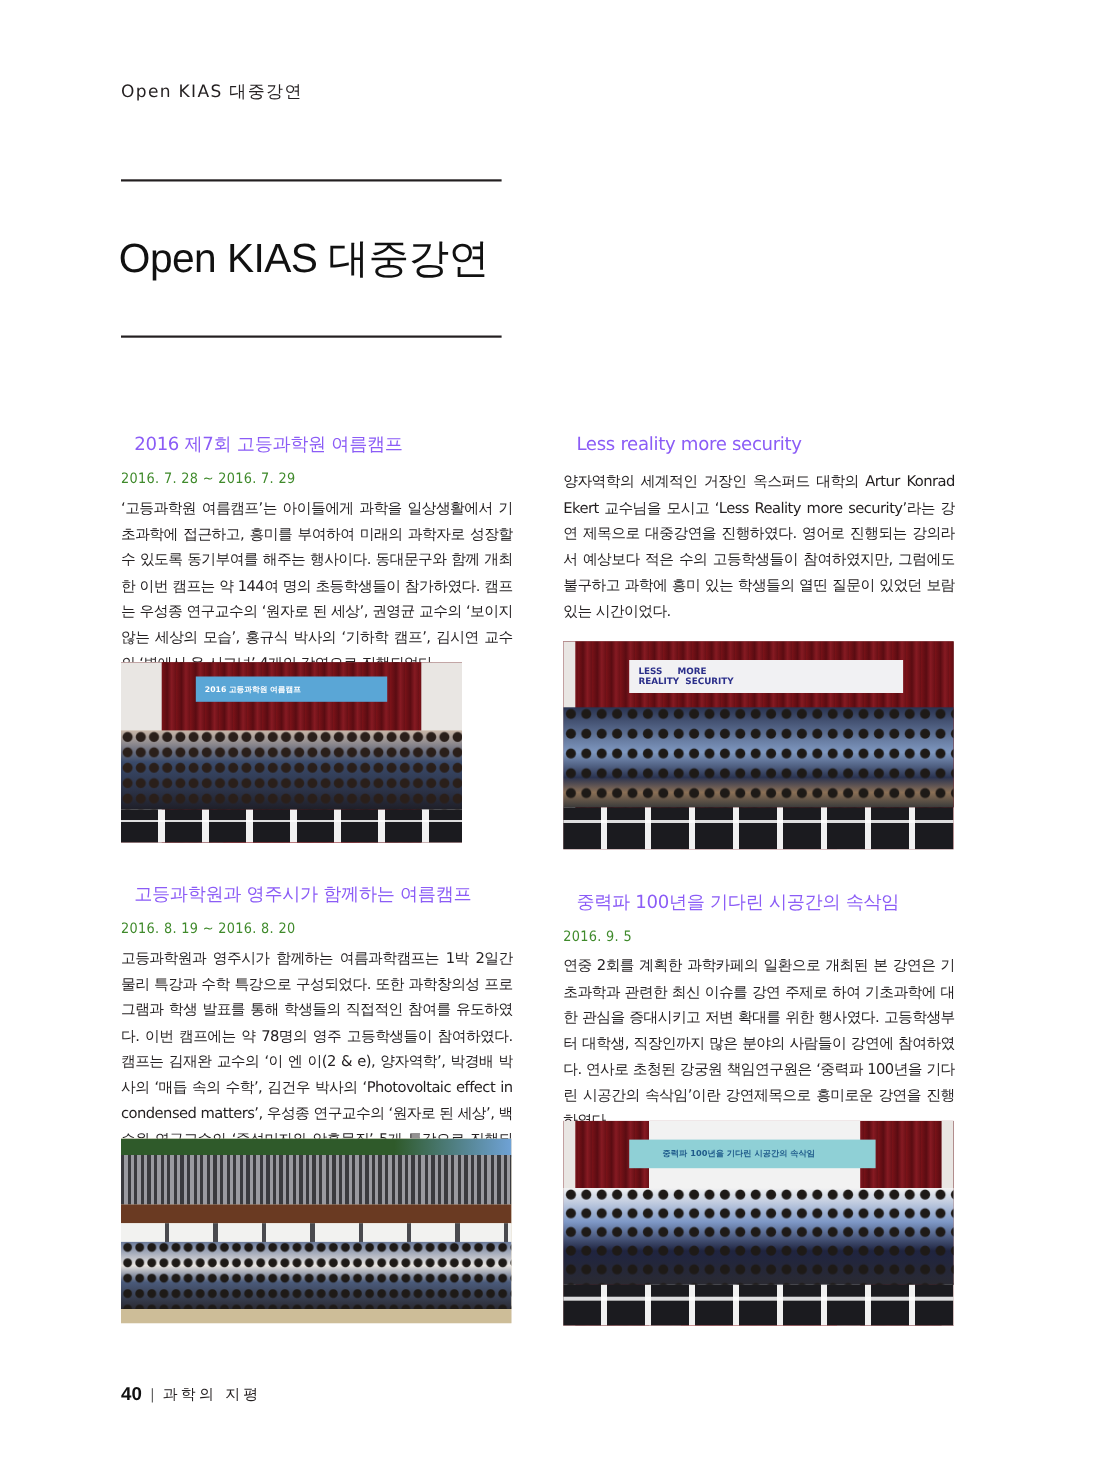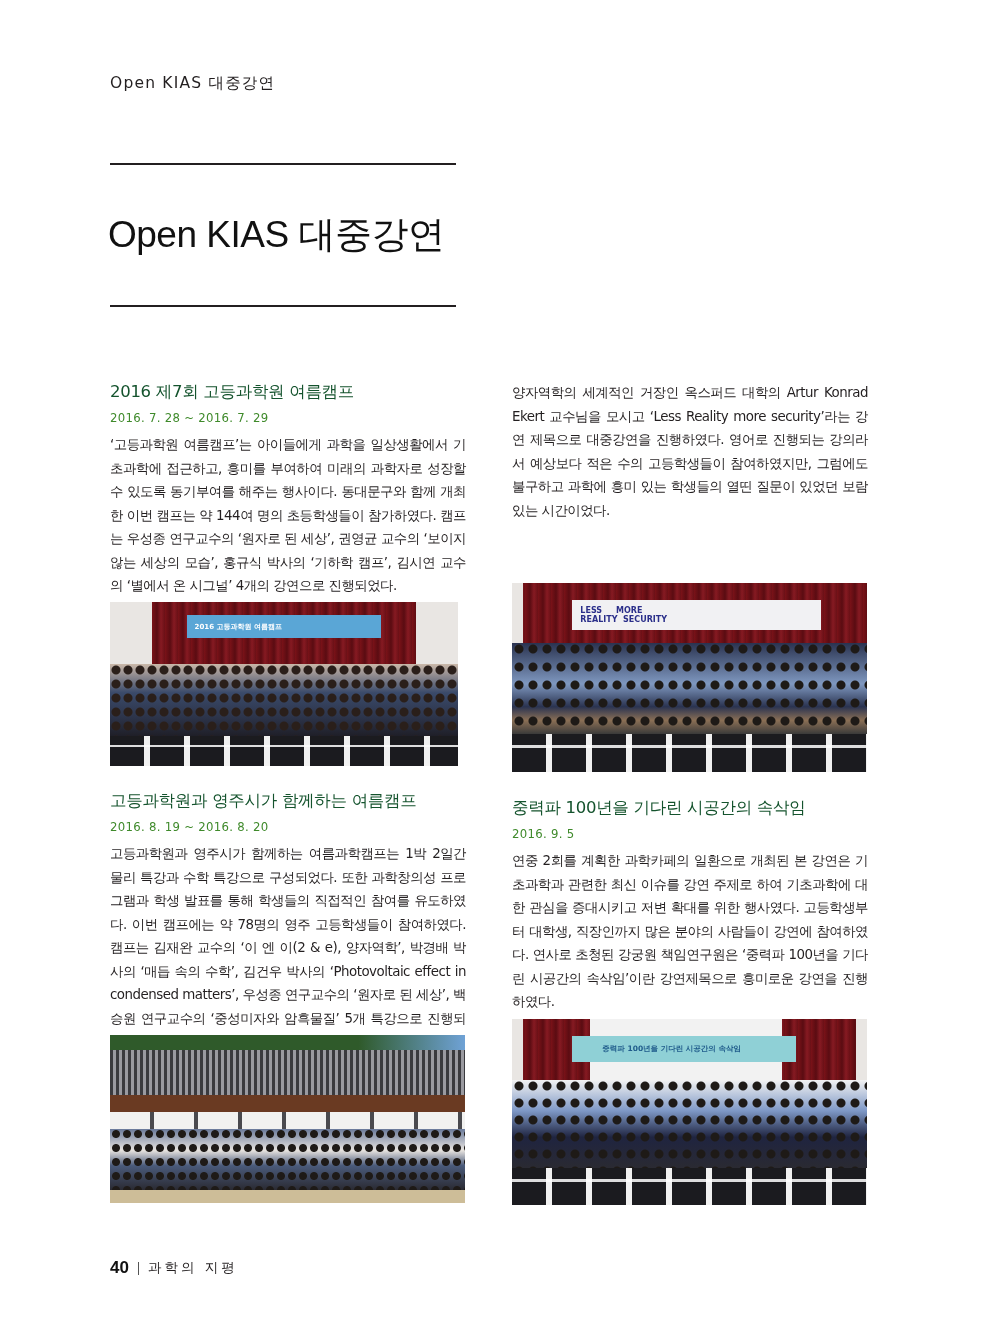--- a/index.html
+++ b/index.html
@@ -15,21 +15,21 @@
     .rule { position: absolute; left: 110px; width: 346px; height: 2px; background: #231f20; }
     .rule.top { top: 163px; }
     .rule.bottom { top: 305px; }
     .page-title {
       position: absolute; left: 108px; top: 210px;
       font-size: 37px; letter-spacing: -0.5px; color: #111;
       font-family: "Liberation Sans", "DejaVu Sans", sans-serif;
     }
     .article { position: absolute; width: 356px; }
     .article h2 {
-      margin: 0; font-weight: normal; font-size: 16.5px; color: #14532d;
+      margin: 12px; font-weight: normal; font-size: 16.5px; color: #8b5cf6;
       letter-spacing: -0.3px; line-height: 22px;
     }
     .article .date {
       margin: 6px 0 6px 0; font-size: 13px; color: #3f8a2b; font-weight: normal;
       letter-spacing: 0.3px; line-height: 18px;
       font-family: "DejaVu Sans Condensed", "DejaVu Sans", sans-serif;
     }
     .article p {
       margin: 0; font-size: 13.4px; line-height: 23.5px; text-align: justify;
       letter-spacing: -0.5px; color: #231f20;
@@ -77,31 +77,32 @@
 
 <div class="rule top"></div>
 <div class="page-title">Open KIAS 대중강연</div>
 <div class="rule bottom"></div>
 
 <div class="article" style="left:110px; top:381px;">
   <h2>2016 제7회 고등과학원 여름캠프</h2>
   <div class="date">2016. 7. 28 ~ 2016. 7. 29</div>
   <p>‘고등과학원 여름캠프’는 아이들에게 과학을 일상생활에서 기초과학에 접근하고, 흥미를 부여하여 미래의 과학자로 성장할 수 있도록 동기부여를 해주는 행사이다. 동대문구와 함께 개최한 이번 캠프는 약 144여 명의 초등학생들이 참가하였다. 캠프는 우성종 연구교수의 ‘원자로 된 세상’, 권영균 교수의 ‘보이지 않는 세상의 모습’, 홍규식 박사의 ‘기하학 캠프’, 김시연 교수의 ‘별에서 온 시그널’ 4개의 강연으로 진행되었다.</p>
 </div>
-<div class="photo" style="left:110px; top:602px; width:348px; height:164px;">
+<div class="photo" style="left:110px; top:602px; width:310px; height:164px;">
   <div class="curtain" style="left:12%; right:12%;"></div>
   <div class="wall" style="left:0; width:12%;"></div>
   <div class="wall" style="right:0; width:12%;"></div>
   <div class="banner" style="left:22%; top:8%; width:56%; height:14%; background:#5aa6d6; color:#fff; font-size:7px;">2016 고등과학원 여름캠프</div>
   <div class="crowd" style="top:38%; bottom:18%;"></div>
   <div class="floor"></div>
   <div class="seats" style="height:18%;"></div>
 </div>
 
 <div class="article" style="left:512px; top:381px;">
+  <h2>Less reality more security</h2>
   <p>양자역학의 세계적인 거장인 옥스퍼드 대학의 Artur Konrad Ekert 교수님을 모시고 ‘Less Reality more security’라는 강연 제목으로 대중강연을 진행하였다. 영어로 진행되는 강의라서 예상보다 적은 수의 고등학생들이 참여하였지만, 그럼에도 불구하고 과학에 흥미 있는 학생들의 열띤 질문이 있었던 보람 있는 시간이었다.</p>
 </div>
 <div class="photo" style="left:512px; top:583px; width:355px; height:189px;">
   <div class="curtain"></div>
   <div class="wall" style="left:0; width:3%;"></div>
   <div class="banner" style="left:17%; top:9%; width:70%; height:16%; background:#f1f1f3; color:#2b2f8a; font-size:8px; line-height:9px; flex-direction:column; align-items:flex-start; justify-content:center;">
     <span style="white-space:pre;">LESS     MORE</span>
     <span style="white-space:pre;">REALITY  SECURITY</span>
   </div>
   <div class="crowd" style="top:32%; bottom:20%; background: radial-gradient(circle at 7px 6px, #1e1a17 4px, transparent 5px) 0 0/14px 18px, linear-gradient(#2a3350, #7f98c0 45%, #2a3350 70%, #8a6f55 85%, #3a3a3a);"></div>

